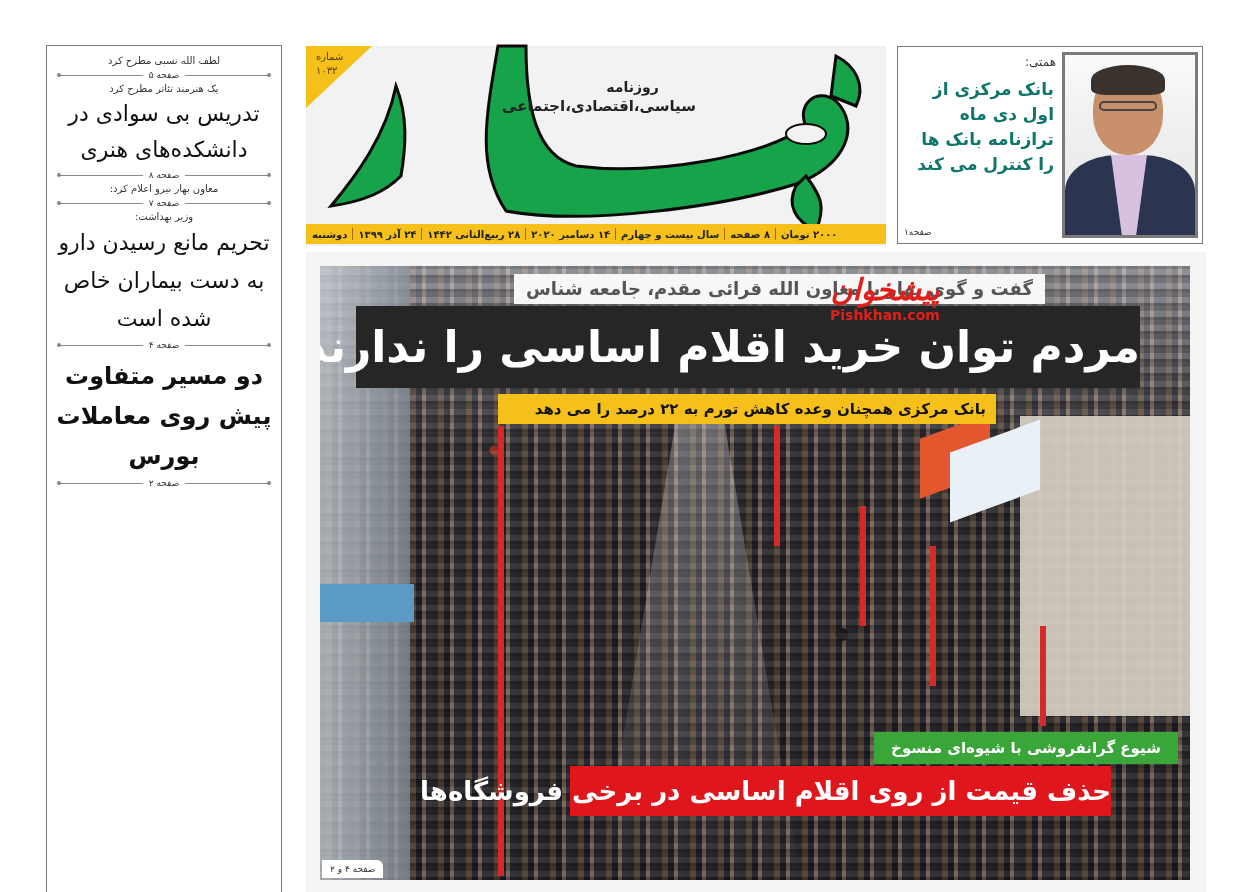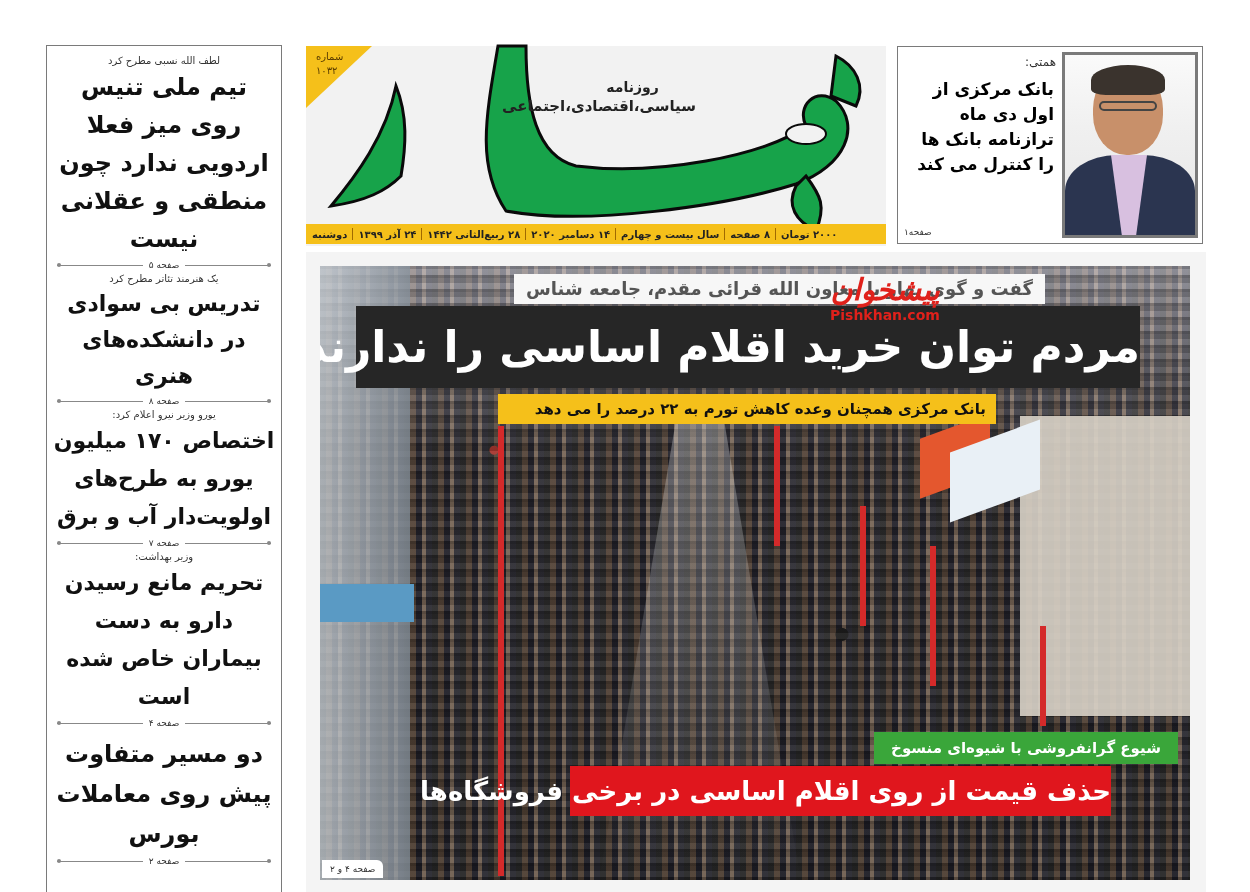--- a/index.html
+++ b/index.html
@@ -12,21 +12,21 @@
 
   
   .left-col {
     position: absolute; left: 46px; top: 45px; width: 236px; height: 860px;
     border: 1px solid #7a7a7a; border-bottom: none;
     background: #fff; box-sizing: border-box;
   }
   .story { text-align: center; direction: rtl; padding: 0 6px; }
   .kicker { font-size: 10px; color: #333; margin-top: 8px; line-height: 14px; }
   .headline { font-weight: 900; font-size: 24px; line-height: 38px; color: #111; letter-spacing: -0.5px; }
-  .headline.light { font-weight: 700; }
+  .headline.light { font-weight: 400; }
   .page-sep { display: flex; align-items: center; justify-content: center; gap: 6px; margin: 2px 10px; }
   .page-sep .line { flex: 1; height: 1px; background: #888; position: relative; }
   .page-sep .line::before { content: ""; position: absolute; width: 4px; height: 4px; border-radius: 50%; background: #888; top: -2px; }
   .page-sep .line.l::before { left: 0; }
   .page-sep .line.r::before { right: 0; }
   .page-sep .lbl { font-size: 9px; color: #333; direction: rtl; }
 
   
   .masthead {
     position: absolute; left: 306px; top: 46px; width: 580px; height: 200px;
@@ -59,21 +59,21 @@
     position: absolute; left: 164px; top: 5px; width: 136px; height: 186px;
     background: #7a7a7a; padding: 3px; box-sizing: border-box;
   }
   .teaser-photo .inner { width: 100%; height: 100%; background: linear-gradient(180deg,#fafafa 0%, #f0f0f0 40%, #e6e6e6 100%); position: relative; overflow: hidden; }
   .face { position: absolute; left: 28px; top: 16px; width: 70px; height: 84px; border-radius: 45% 45% 48% 48%; background: #c8906a; }
   .hair { position: absolute; left: 26px; top: 10px; width: 74px; height: 30px; border-radius: 50% 50% 20% 20%; background: #3a332d; }
   .glasses { position: absolute; left: 34px; top: 46px; width: 58px; height: 10px; border: 2px solid #444; border-radius: 5px; box-sizing: border-box; }
   .suit { position: absolute; left: 0; top: 100px; width: 130px; height: 90px; background: #2b3550; border-radius: 40% 40% 0 0; }
   .shirt { position: absolute; left: 46px; top: 100px; width: 36px; height: 80px; background: #d8c0e0; clip-path: polygon(0 0,100% 0,70% 100%,30% 100%); }
   .teaser-kicker { position: absolute; right: 146px; top: 8px; font-size: 12px; color: #333; direction: rtl; margin-left: 48px; }
-  .teaser-head { position: absolute; right: 148px; top: 30px; width: 150px; text-align: right; direction: rtl; font-weight: 900; font-size: 17px; line-height: 25px; color: #000000; }
+  .teaser-head { position: absolute; right: 148px; top: 30px; width: 150px; text-align: right; direction: rtl; font-weight: 900; font-size: 17px; line-height: 25px; color: #0f766e; }
   .teaser-page { position: absolute; left: 6px; bottom: 6px; font-size: 9px; color: #333; direction: rtl; }
 
   
   .main-photo-frame {
     position: absolute; left: 306px; top: 252px; width: 900px; height: 640px; background: #f4f4f4;
   }
   .main-photo {
     position: absolute; left: 14px; top: 14px; width: 870px; height: 614px; overflow: hidden;
     background:
       radial-gradient(circle at 20% 30%, #b0352c 0 4px, transparent 5px),
@@ -121,41 +121,39 @@
     position: absolute; left: 2px; bottom: 2px; height: 18px; background: #fff; font-size: 9px; color: #333;
     padding: 0 8px; line-height: 18px; direction: rtl; border-radius: 0 6px 0 0;
   }
 </style>
 </head>
 <body>
 
 <div class="left-col">
   <div class="story">
     <div class="kicker">لطف الله نسبی مطرح کرد</div>
-    <div class="headline">تیم ملی تنیس روی میز فعلا اردویی ندارد چون منطقی و عقلانی نیست</div>
   </div>
   <div class="page-sep">
     <span class="line l"></span>
     <span class="lbl">صفحه ۵</span>
     <span class="line r"></span>
   </div>
 
   <div class="story">
     <div class="kicker" style="margin-top:2px">یک هنرمند تئاتر مطرح کرد</div>
     <div class="headline light" style="font-size:22px;line-height:36px">تدریس بی سوادی در دانشکده‌های هنری</div>
   </div>
   <div class="page-sep">
     <span class="line l"></span>
     <span class="lbl">صفحه ۸</span>
     <span class="line r"></span>
   </div>
 
   <div class="story">
-    <div class="kicker" style="margin-top:2px">یورو وزیر نیرو اعلام کرد:</div>
-    <div class="headline" style="font-size:22px;line-height:38px">اختصاص ۱۷۰ میلیون یورو به طرح‌های اولویت‌دار آب و برق</div>
+    <div class="kicker" style="margin-top:2px">معاون بهار نیرو اعلام کرد:</div>
   </div>
   <div class="page-sep">
     <span class="line l"></span>
     <span class="lbl">صفحه ۷</span>
     <span class="line r"></span>
   </div>
 
   <div class="story">
     <div class="kicker" style="margin-top:2px">وزیر بهداشت:</div>
     <div class="headline light" style="font-size:22px;line-height:38px">تحریم مانع رسیدن دارو به دست بیماران خاص شده است</div>

